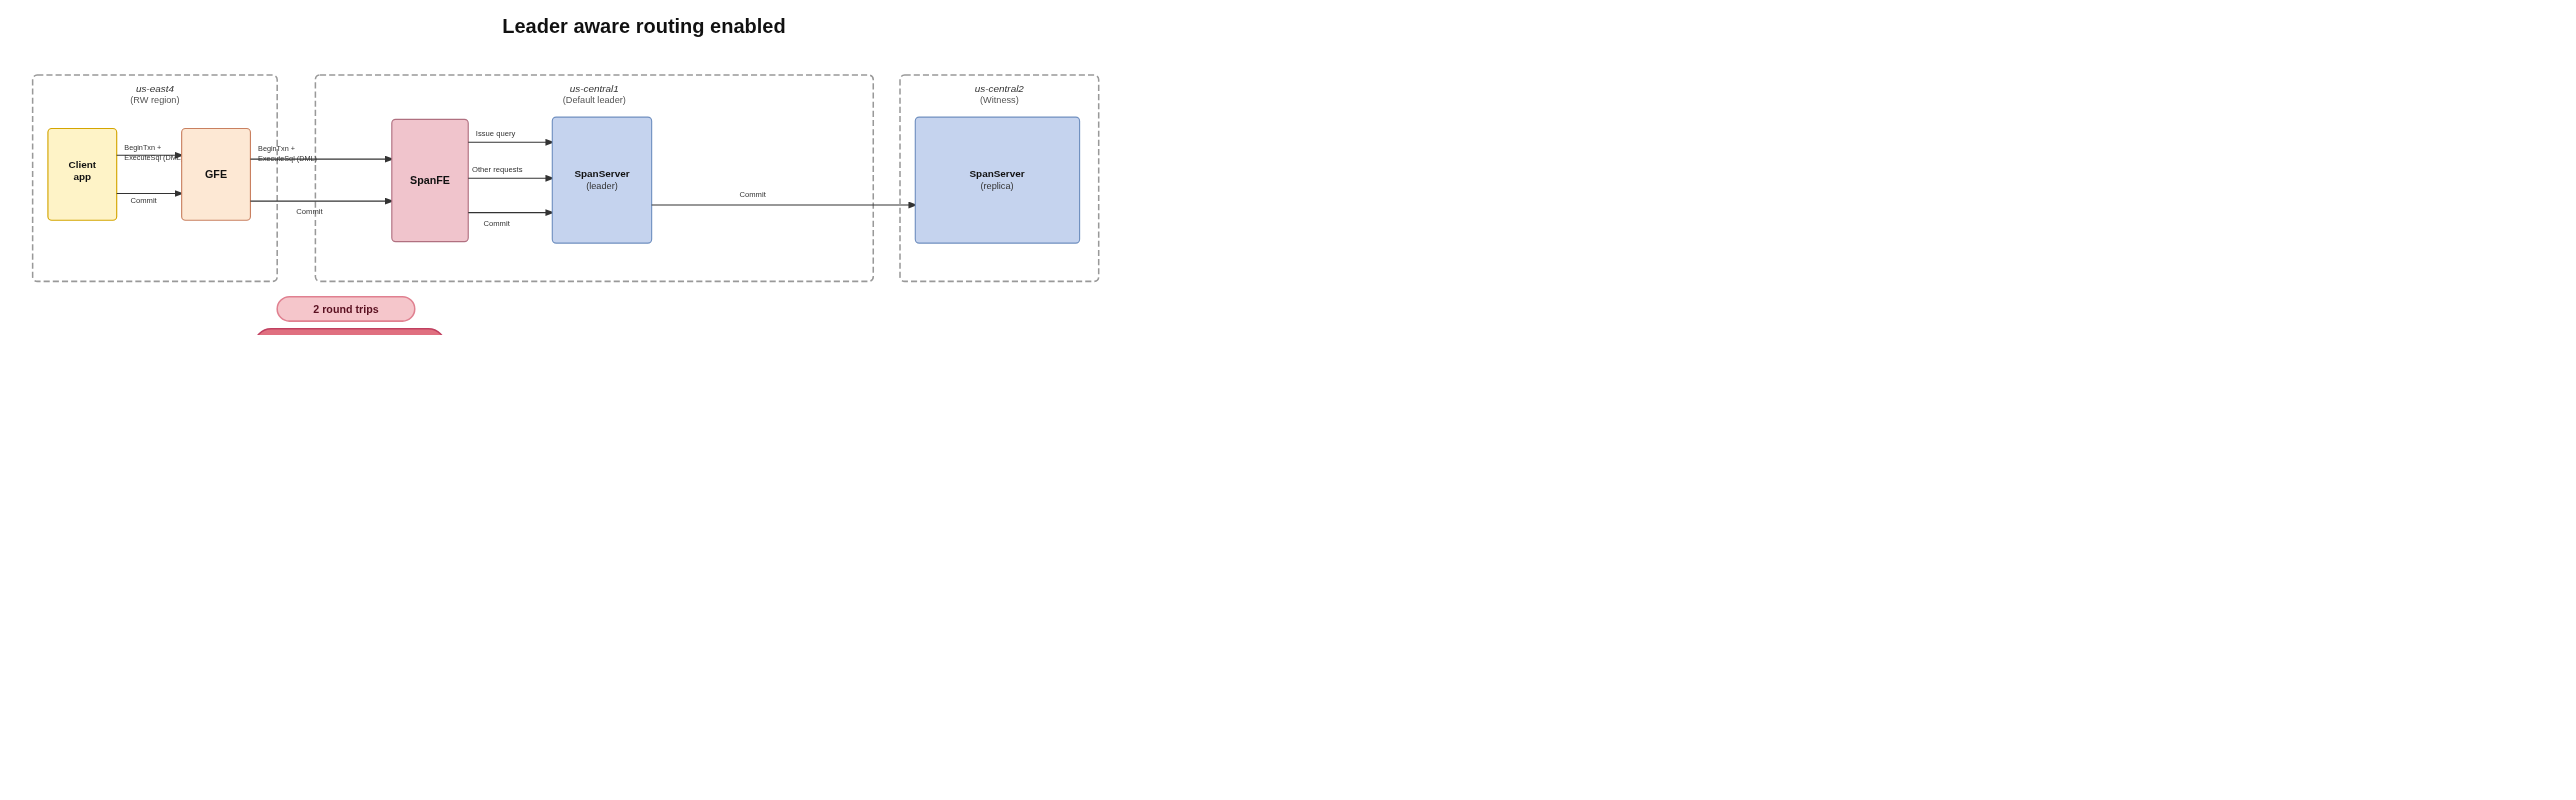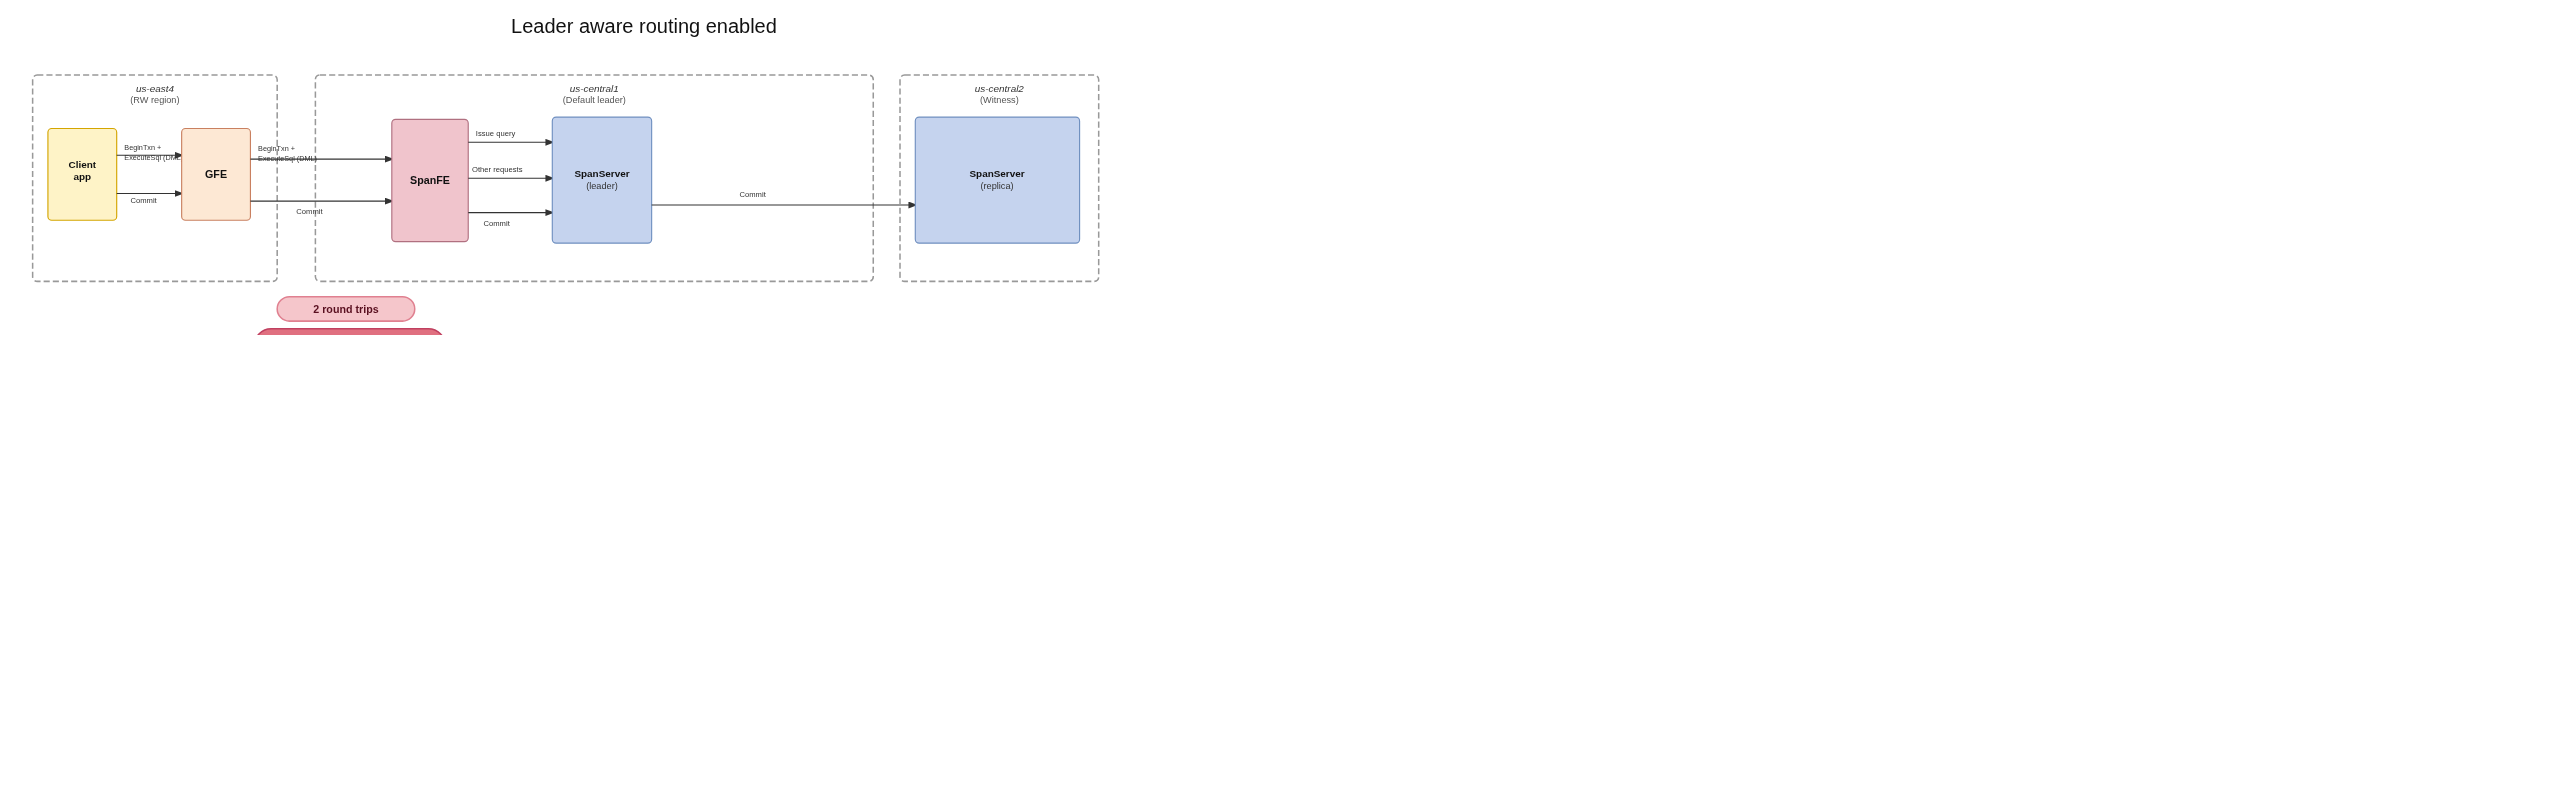--- a/index.html
+++ b/index.html
@@ -13,21 +13,21 @@
     .page {
       width: 1288px;
       height: 400px;
       position: relative;
       background: #fff;
       padding: 15.3px 23px;
     }
     .title {
       text-align: center;
       font-size: 20px;
-      font-weight: normal;
+      font-weight: bold;
       margin-bottom: 13.8px;
       color: #111;
     }
 
     
     .main-svg {
       display: block;
       width: 1238px;
       height: 283px;
       margin: 0 auto;

